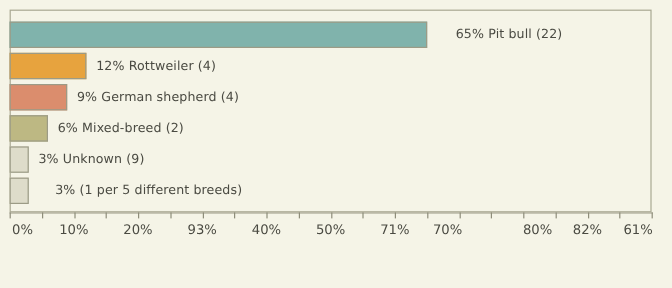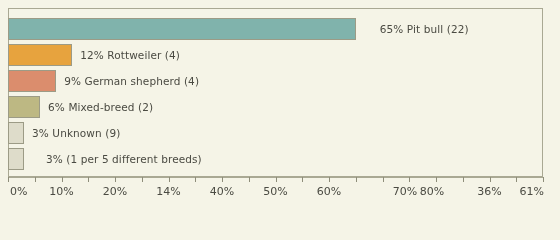--- a/index.html
+++ b/index.html
@@ -135,23 +135,23 @@
       <div class="tick major" style="left: 436px;"></div>
       <div class="tick minor" style="left: 463px;"></div>
       <div class="tick major" style="left: 490px;"></div>
       <div class="tick minor" style="left: 516px;"></div>
       <div class="tick major" style="left: 543px;"></div>
     </div>
   <div id="tick-labels-layer">
       <div class="tick-label" style="left: 10px; transform: none;">0%</div>
       <div class="tick-label" style="left: 61.5px;">10%</div>
       <div class="tick-label" style="left: 115px;">20%</div>
-      <div class="tick-label" style="left: 168.5px;">14%</div>
+      <div class="tick-label" style="left: 168.5px;">93%</div>
       <div class="tick-label" style="left: 222px;">40%</div>
       <div class="tick-label" style="left: 275.5px;">50%</div>
-      <div class="tick-label" style="left: 329px;">60%</div>
-      <div class="tick-label" style="left: 405px;">70%</div>
-      <div class="tick-label" style="left: 432px;">80%</div>
-      <div class="tick-label" style="left: 489.5px;">36%</div>
+      <div class="tick-label" style="left: 329px;">71%</div>
+      <div class="tick-label" style="left: 373px;">70%</div>
+      <div class="tick-label" style="left: 448px;">80%</div>
+      <div class="tick-label" style="left: 489.5px;">82%</div>
       <div class="tick-label" style="left: 544px; transform: translateX(-100%);">61%</div>
     </div>
 
 </div>
 
 </body></html>

